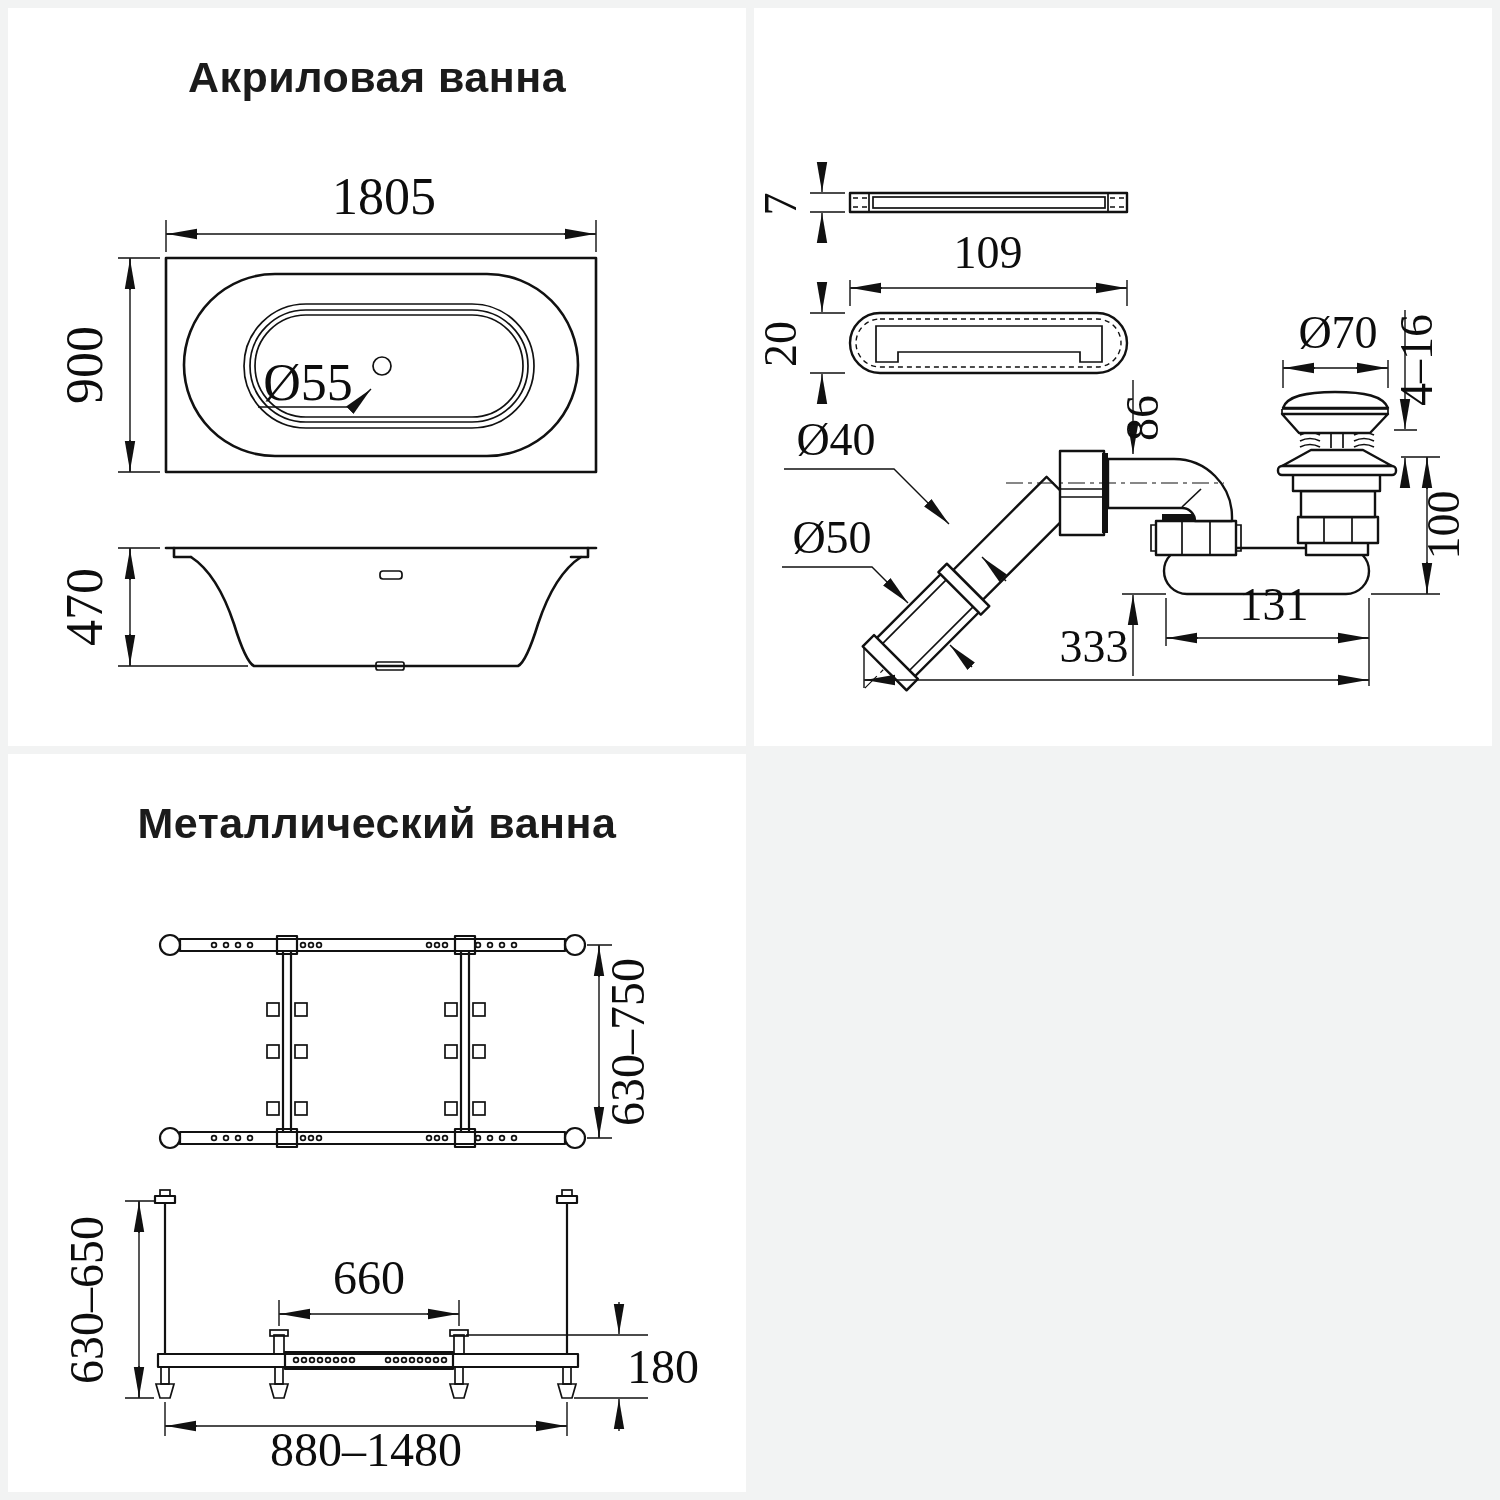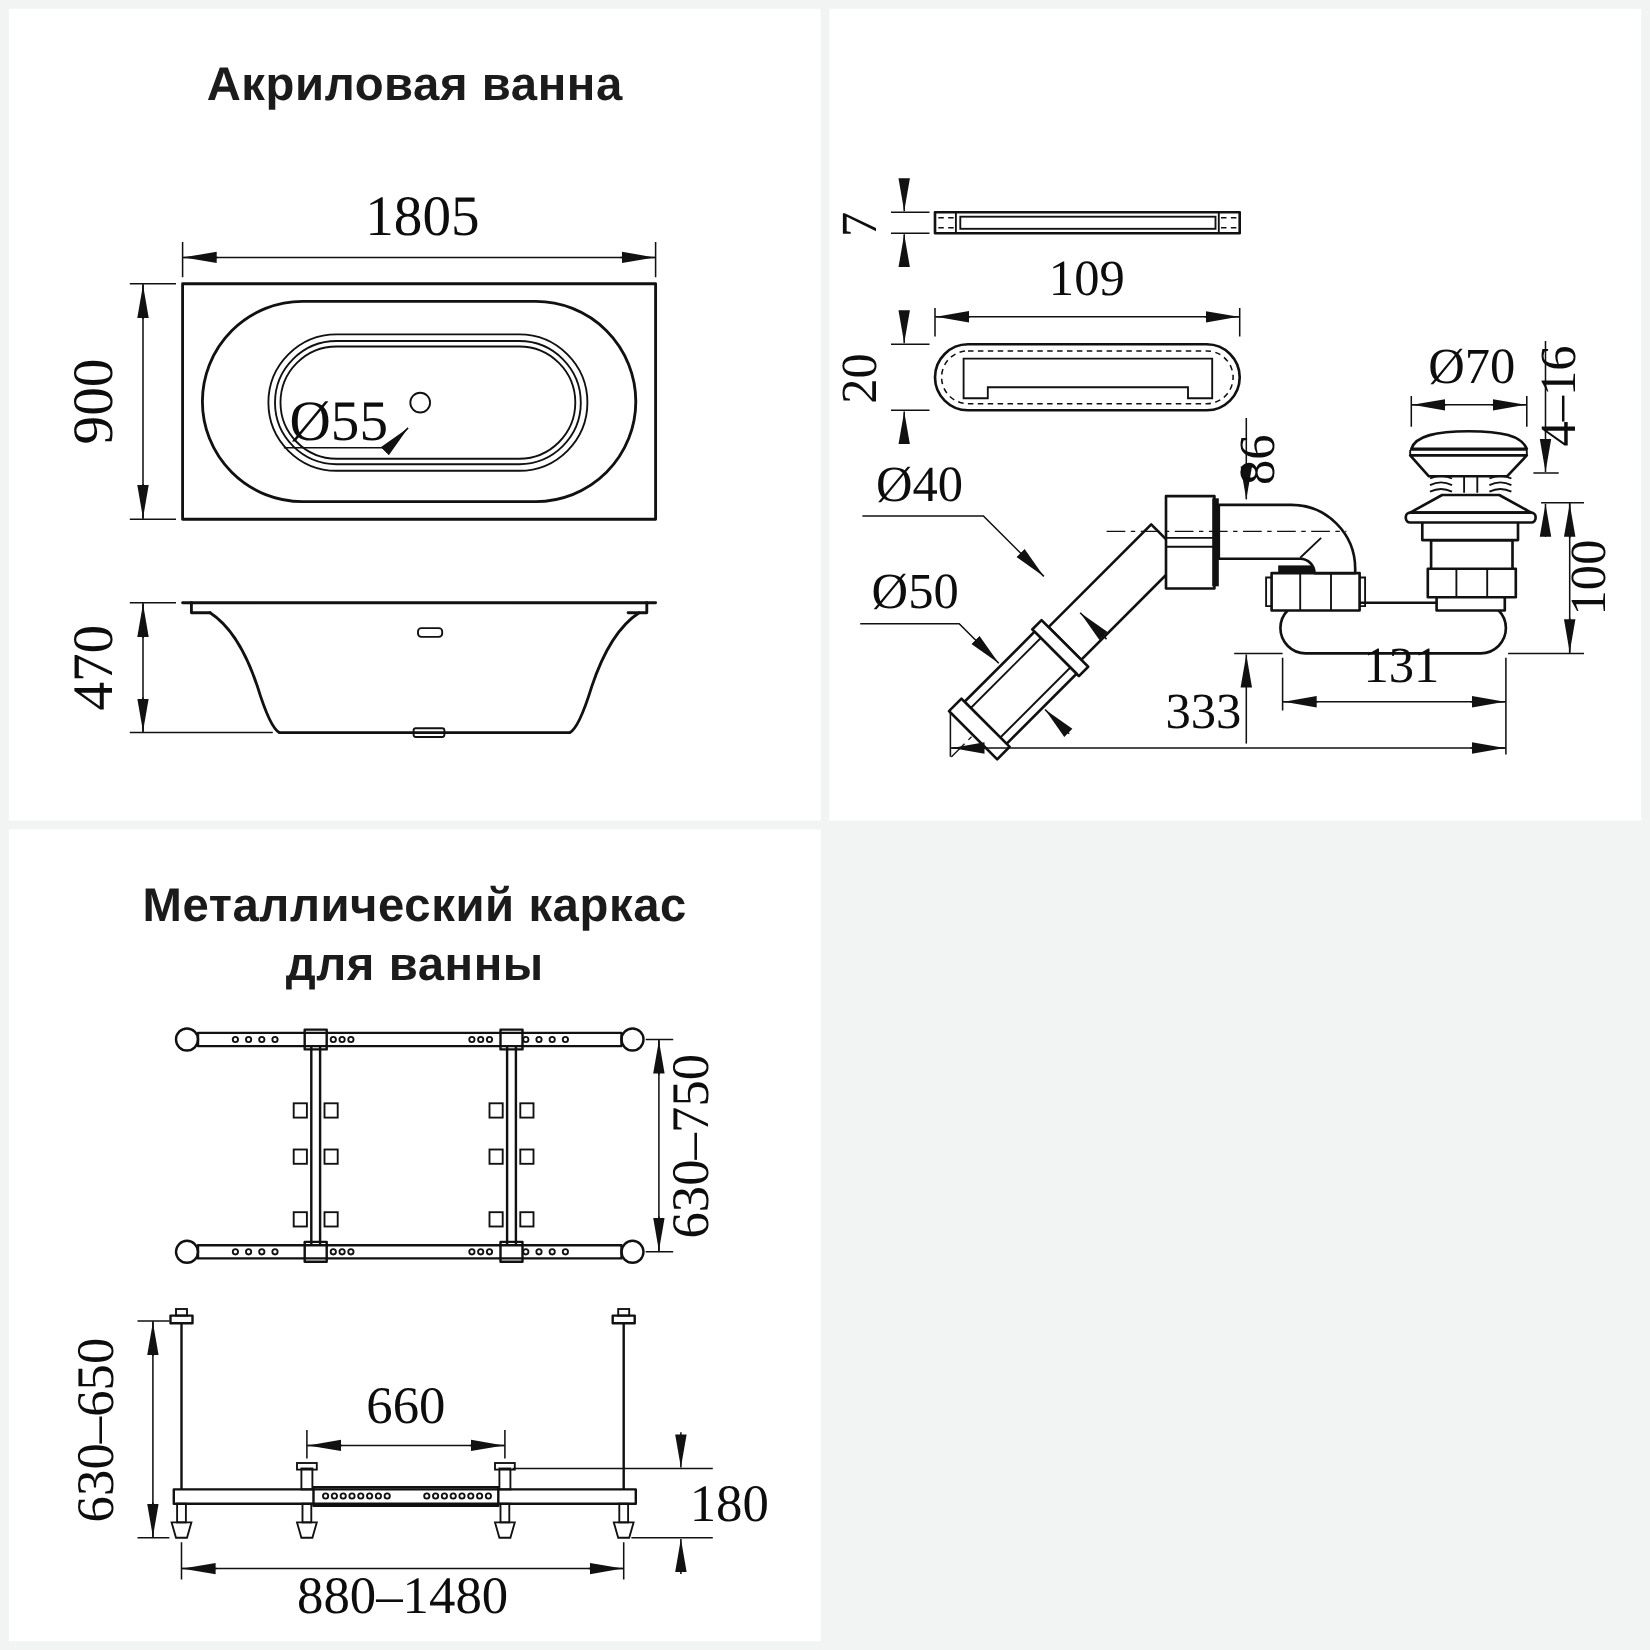--- a/index.html
+++ b/index.html
@@ -230,22 +230,21 @@
         <line class="dim" x1="110" y1="672" x2="615" y2="672"></line>
         <line class="dim" x1="142" y1="672" x2="111" y2="672" marker-end="url(#a2)"></line>
         <line class="dim" x1="583" y1="672" x2="614" y2="672" marker-end="url(#a2)"></line>
         <text class="dt f46" x="340" y="654">333</text>
       </g>
     </svg>
   </section>
 
   <section class="panel">
     <h2 class="ptitle">
-      <div>Металлический каркас</div>
-      <div>для ванны</div>
+      <div>Металлический ванна</div>
     </h2>
     <svg viewBox="0 0 738 738">
       <defs>
         <marker id="a3" viewBox="0 0 30 12" markerWidth="30" markerHeight="12" refX="30" refY="6" orient="auto" markerUnits="userSpaceOnUse">
           <path d="M30,6 L0,0.8 L0,11.2 Z" fill="#111"></path>
         </marker>
       </defs>
 
       <g>
 

